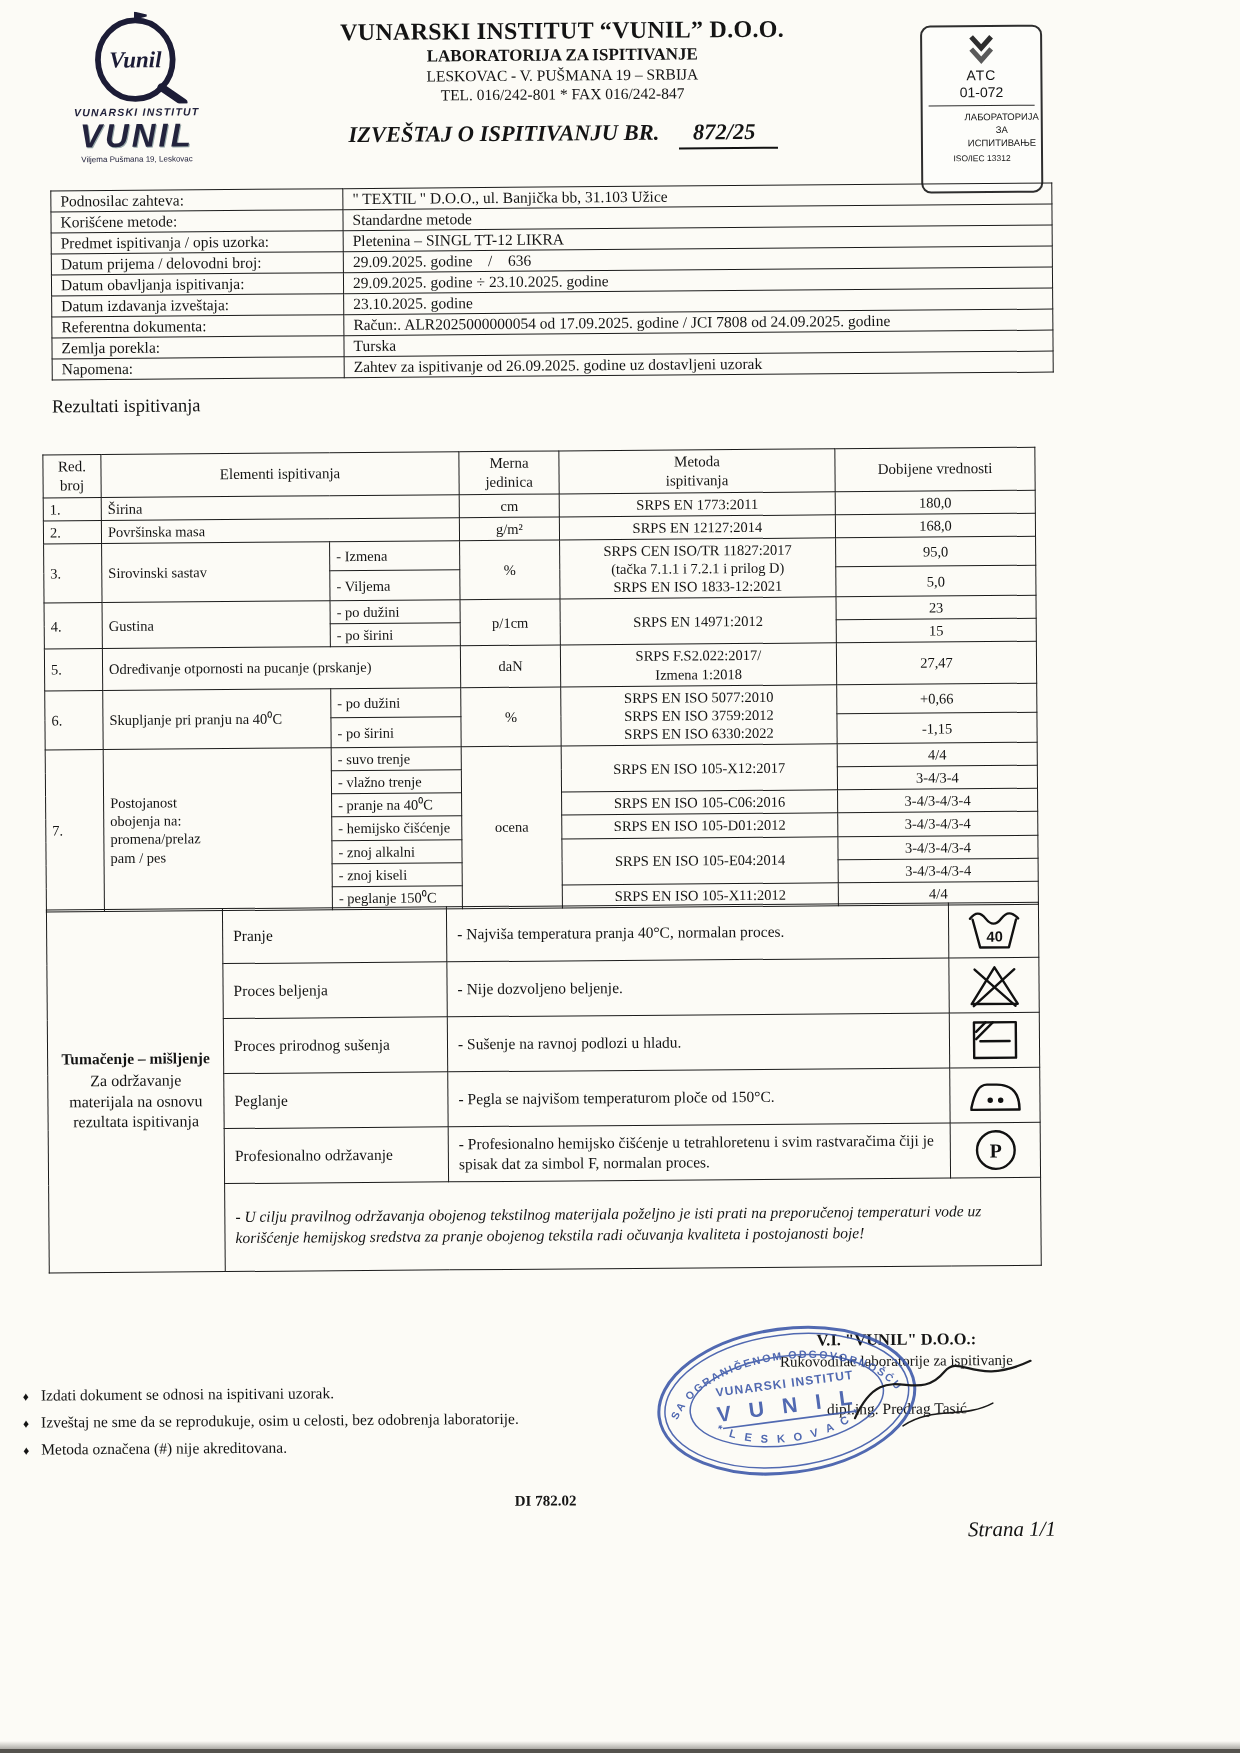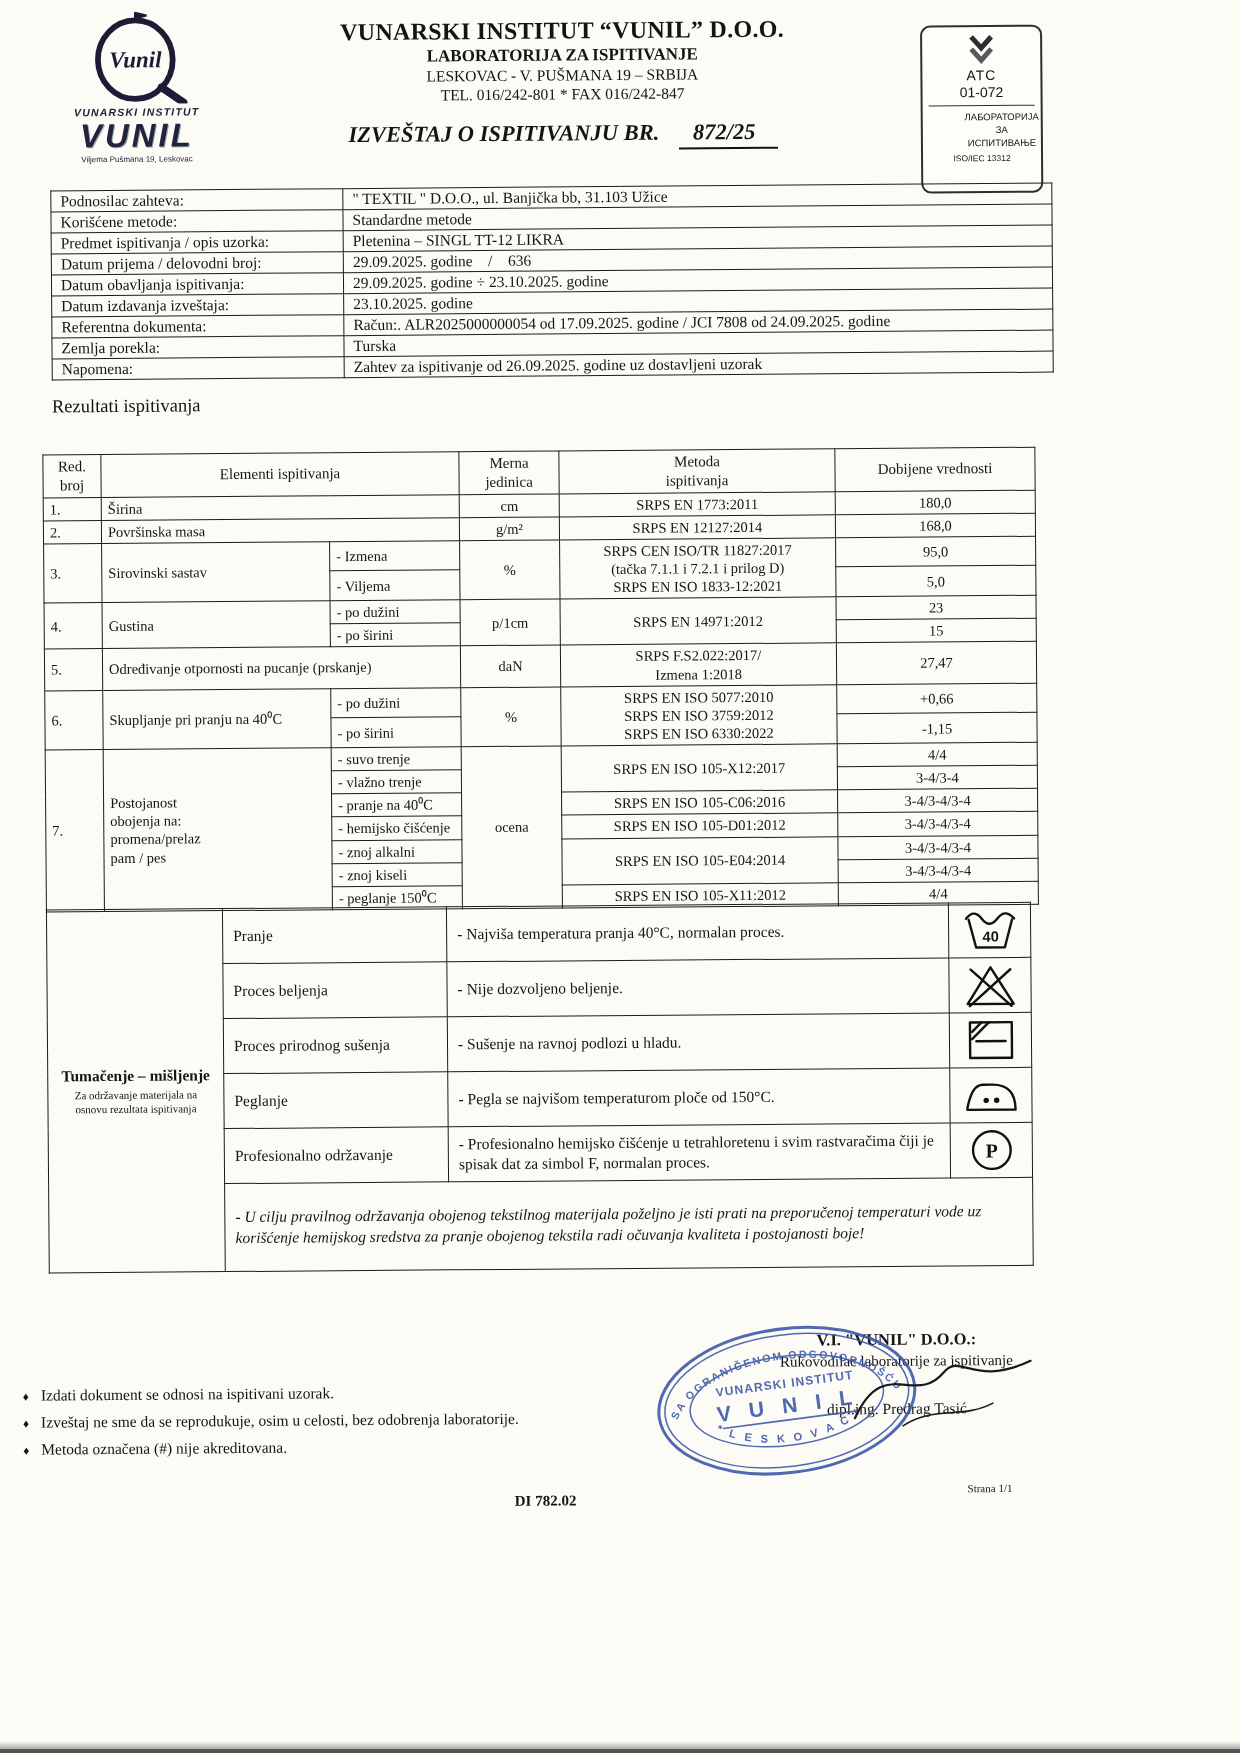--- a/index.html
+++ b/index.html
@@ -46,37 +46,37 @@
   .el  { text-align:left; padding-left:12px; }
   .sub { text-align:left; padding-left:8px; }
   .ctr { text-align:center; }
   .pre { white-space:pre-line; }
 
   
   .care-table { position:absolute; left:45px; top:905px; border-collapse:collapse; font-size:15.5px; line-height:1.3; }
   .care-table td { border:1.7px solid #1b1b1b; padding:4px 10px; vertical-align:middle; }
   .care-left { width:176px; text-align:center; padding:6px 8px; }
   .care-title { font-weight:bold; font-size:15.5px; }
-  .care-sub { font-size:11px; margin-top:2px; }
+  .care-sub { font-size:16px; margin-top:2px; }
   .care-label { width:224px; padding-left:14px; height:48px; }
   .care-text { width:502px; }
-  .care-icon { width:82px; text-align:center; }
+  .care-icon { width:90px; text-align:center; }
   .care-note { font-style:italic; padding:10px 18px; height:88px; }
   .care-svg { display:block; margin:0 auto; }
   .cicon { stroke:#111; stroke-width:2.3; fill:none; stroke-linecap:round; stroke-linejoin:round; }
   .cdot { fill:#111; stroke:none; }
   .ctext { font:bold 14px "Liberation Sans",sans-serif; fill:#111; text-anchor:middle; }
   .ptext { font:bold 19px "Liberation Serif",serif; fill:#111; text-anchor:middle; }
 
   
   .notes { position:absolute; left:18px; top:1382px; list-style:none; font-size:15.5px; }
   .notes li { display:flex; align-items:baseline; margin-bottom:9px; }
   .diamond { font-size:12px; margin-right:12px; }
   .doc-code { position:absolute; left:0; top:1492px; width:1080px; text-align:center; font-weight:bold; font-size:15px; }
-  .strana { position:absolute; left:962px; top:1485px; font-size:11px; }
+  .strana { position:absolute; left:962px; top:1520px; font-size:21px;font-style:italic; }
 
   .sig-block { position:absolute; left:742px; top:1330px; width:300px; text-align:center; line-height:1.4; }
   .sig-company { font-weight:bold; font-size:16.5px; }
   .sig-role { font-size:15px; }
   .sig-name { font-size:15.5px; margin-top:26px; }
   .sig-squiggle { position:absolute; left:838px; top:1348px; z-index:5; }
 
   .stamp { position:absolute; left:648px; top:1326px; transform:rotate(-7deg); opacity:.88; z-index:4; }
   .stamp text { fill:#3a56a8; font-family:"Liberation Sans",sans-serif; }
   .stamp .s-ring { font-size:10.5px; font-weight:bold; letter-spacing:2px; }

